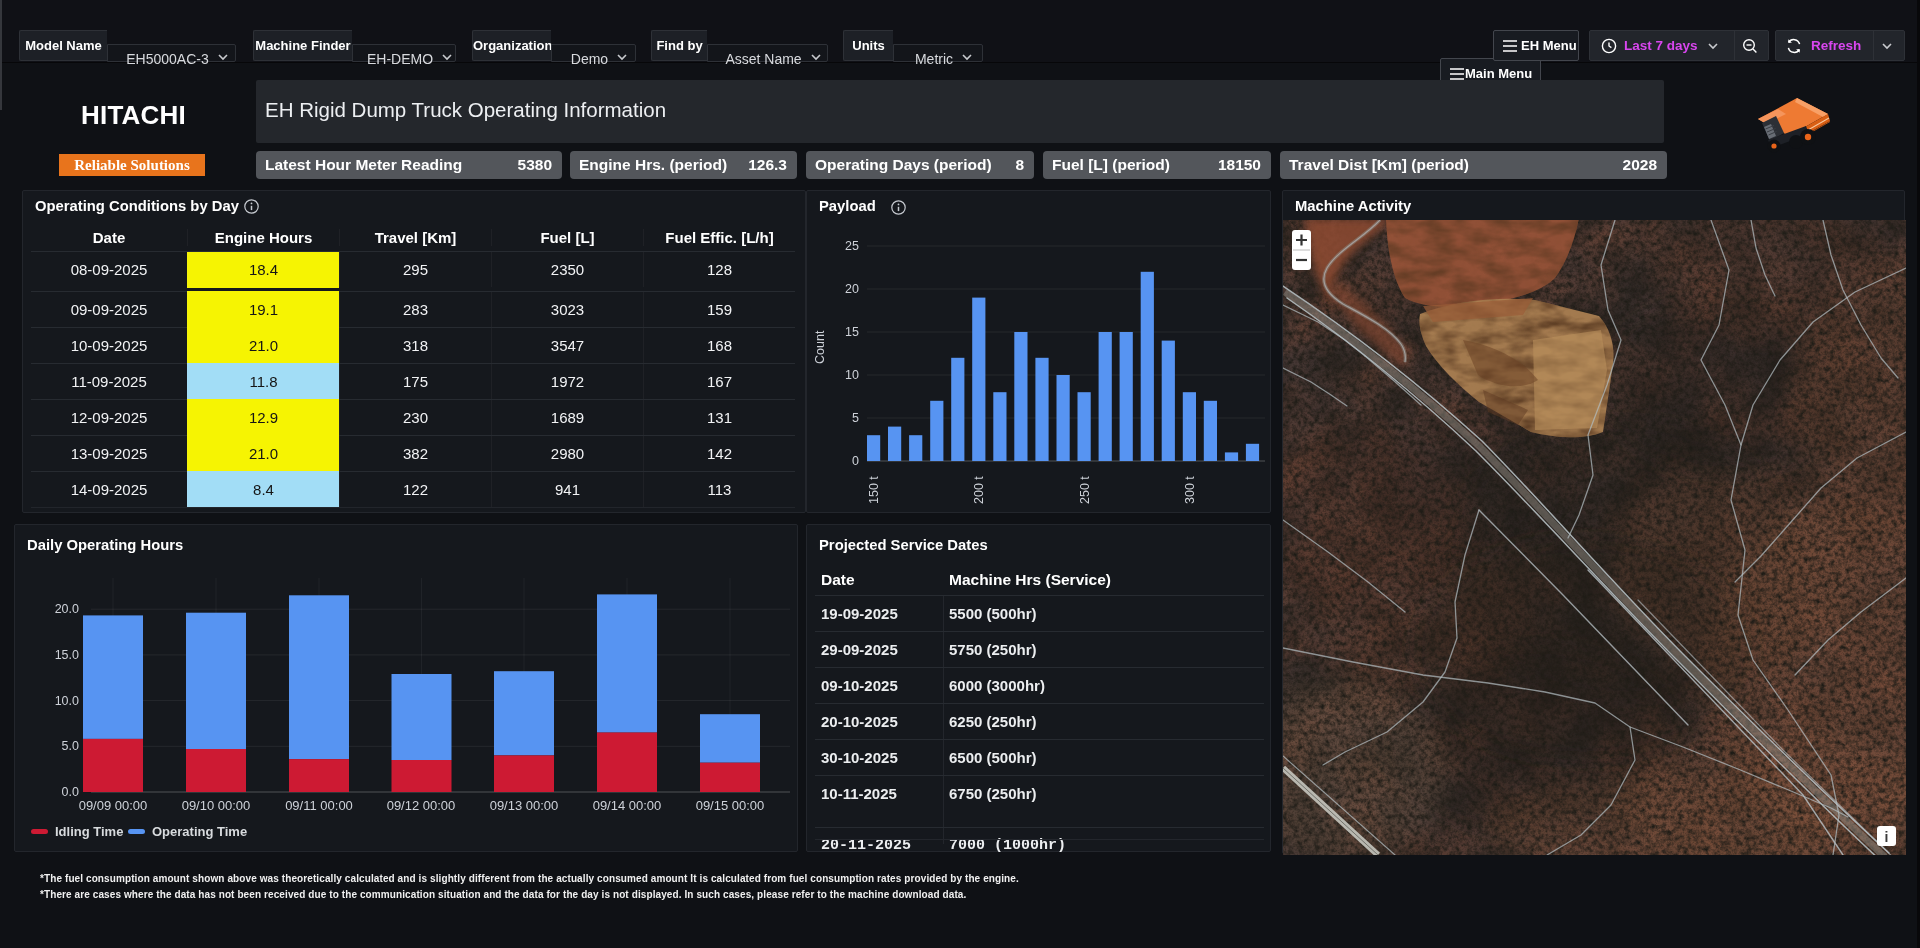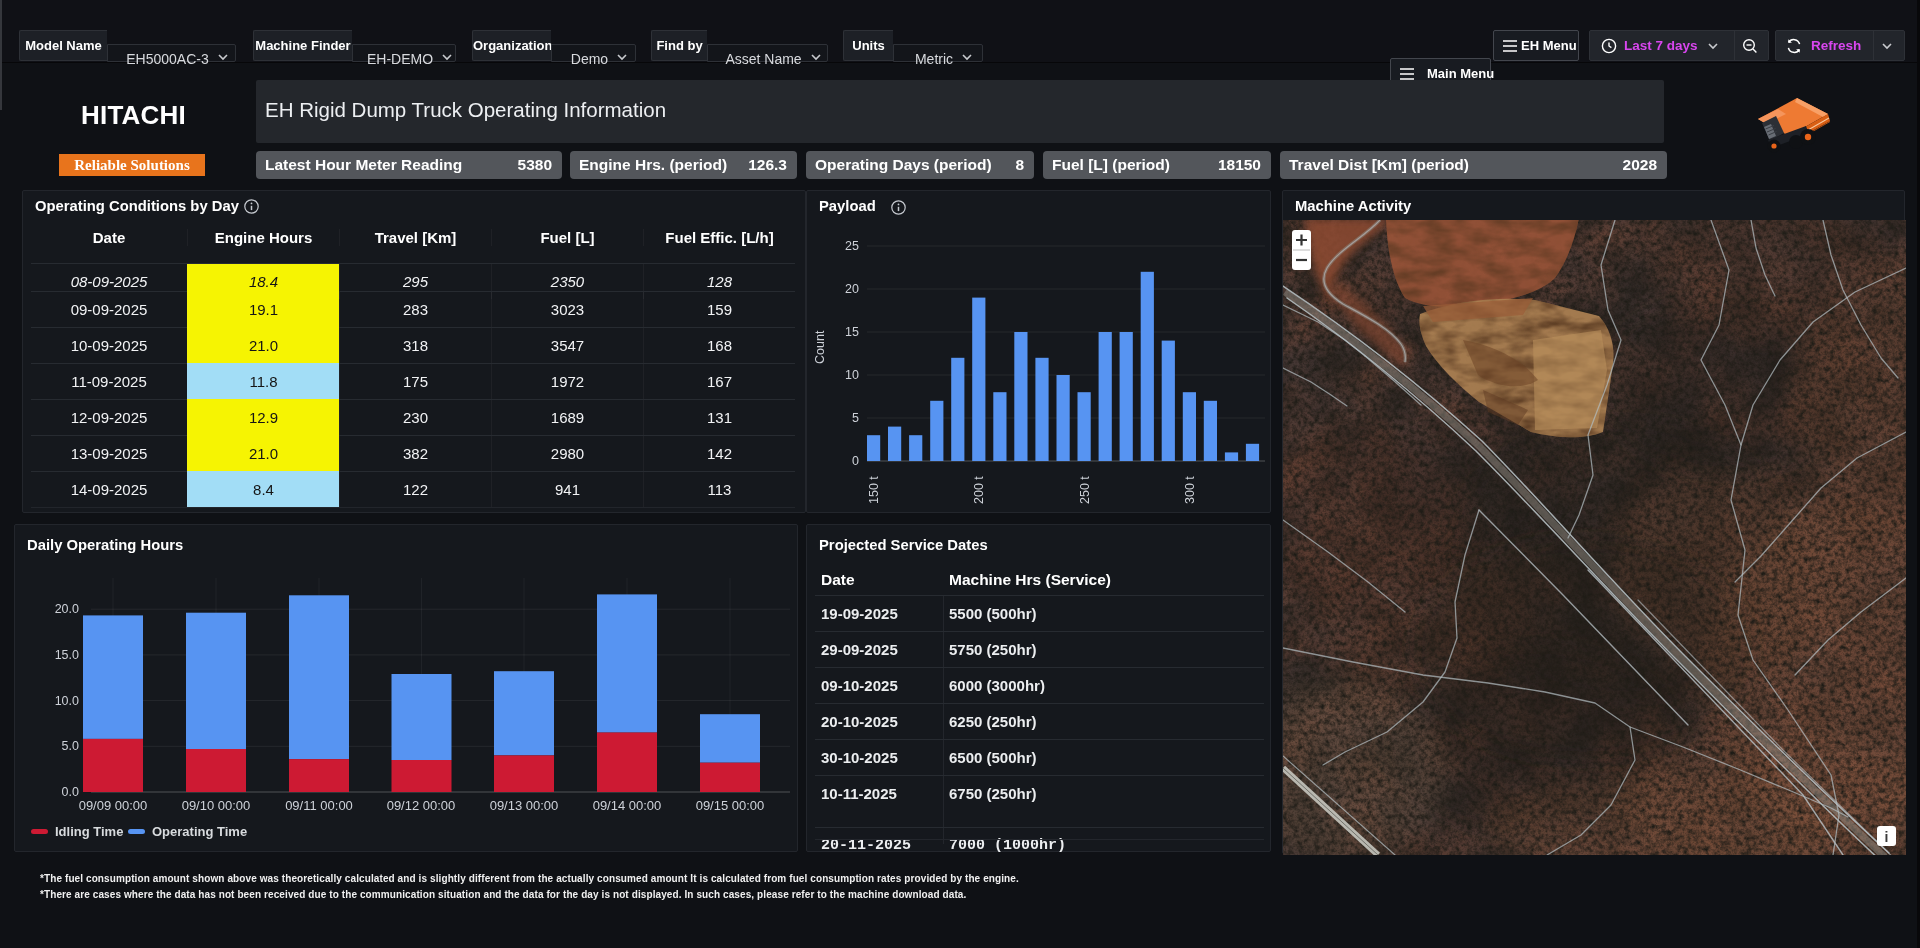--- a/index.html
+++ b/index.html
@@ -66,21 +66,21 @@
       </svg></span></div>
 <div class="lab" style="left:651px; width:56px;">Find by</div>
 <div class="val" style="left:707px; width:121px;">Asset Name<span class="caret"><svg width="10" height="7" viewBox="0 0 10 7">
         <path d="M1 1l4 4 4-4" stroke="#c8cace" stroke-width="1.6" fill="none"></path>
       </svg></span></div>
 <div class="lab" style="left:843px; width:50px;">Units</div>
 <div class="val" style="left:893px; width:90px;">Metric<span class="caret"><svg width="10" height="7" viewBox="0 0 10 7">
         <path d="M1 1l4 4 4-4" stroke="#c8cace" stroke-width="1.6" fill="none"></path>
       </svg></span></div>
 
-<div class="tbtn" style="left:1390px; width:101px; padding-left:36px;margin-top:28px;">Main Menu<svg style="position:absolute;left:9px;top:9px;" width="14" height="12" viewBox="0 0 14 12">
+<div class="tbtn" style="left:1440px; width:101px; padding-left:24px;margin-top:28px;">Main Menu<svg style="position:absolute;left:9px;top:9px;" width="14" height="12" viewBox="0 0 14 12">
       <path d="M0 1h14M0 6h14M0 11h14" stroke="#fff" stroke-width="1.7"></path>
     </svg></div>
 <div class="tbtn" style="left:1493px; width:86px; padding-left:27px;">EH Menu<svg style="position:absolute;left:9px;top:9px;" width="14" height="12" viewBox="0 0 14 12">
       <path d="M0 1h14M0 6h14M0 11h14" stroke="#fff" stroke-width="1.7"></path>
     </svg></div>
 
 <div class="tbtn2" style="left:1589px; width:180px;">
   <svg style="position:absolute;left:11px;top:7px;" width="16" height="16" viewBox="0 0 16 16">
       <circle cx="8" cy="8" r="6.6" stroke="#fff" stroke-width="1.4" fill="none"></circle>
       <path d="M8 4.5V8l2.4 1.6" stroke="#fff" stroke-width="1.4" fill="none"></path>
@@ -162,21 +162,21 @@
       <circle cx="7.5" cy="4.4" r="0.9" fill="#c7cbd1"></circle>
       <path d="M7.5 6.8v4.3" stroke="#c7cbd1" stroke-width="1.5"></path>
     </svg>
   <div class="t1head">
       <span class="c1">Date</span>
       <span class="c2">Engine Hours</span>
       <span class="c3">Travel [Km]</span>
       <span class="c4">Fuel [L]</span>
       <span class="c5">Fuel Effic. [L/h]</span>
     </div>
-  <div class="t1row" style="top:72px;font-style:italic;">
+  <div class="t1row" style="top:60px;">
       <span class="c1">08-09-2025</span>
       <span class="c2 cy">18.4</span>
       <span class="c3">295</span>
       <span class="c4">2350</span>
       <span class="c5">128</span>
     </div>
   <div class="t1row" style="top:100px;">
       <span class="c1">09-09-2025</span>
       <span class="c2 cy ct">19.1</span>
       <span class="c3">283</span>

